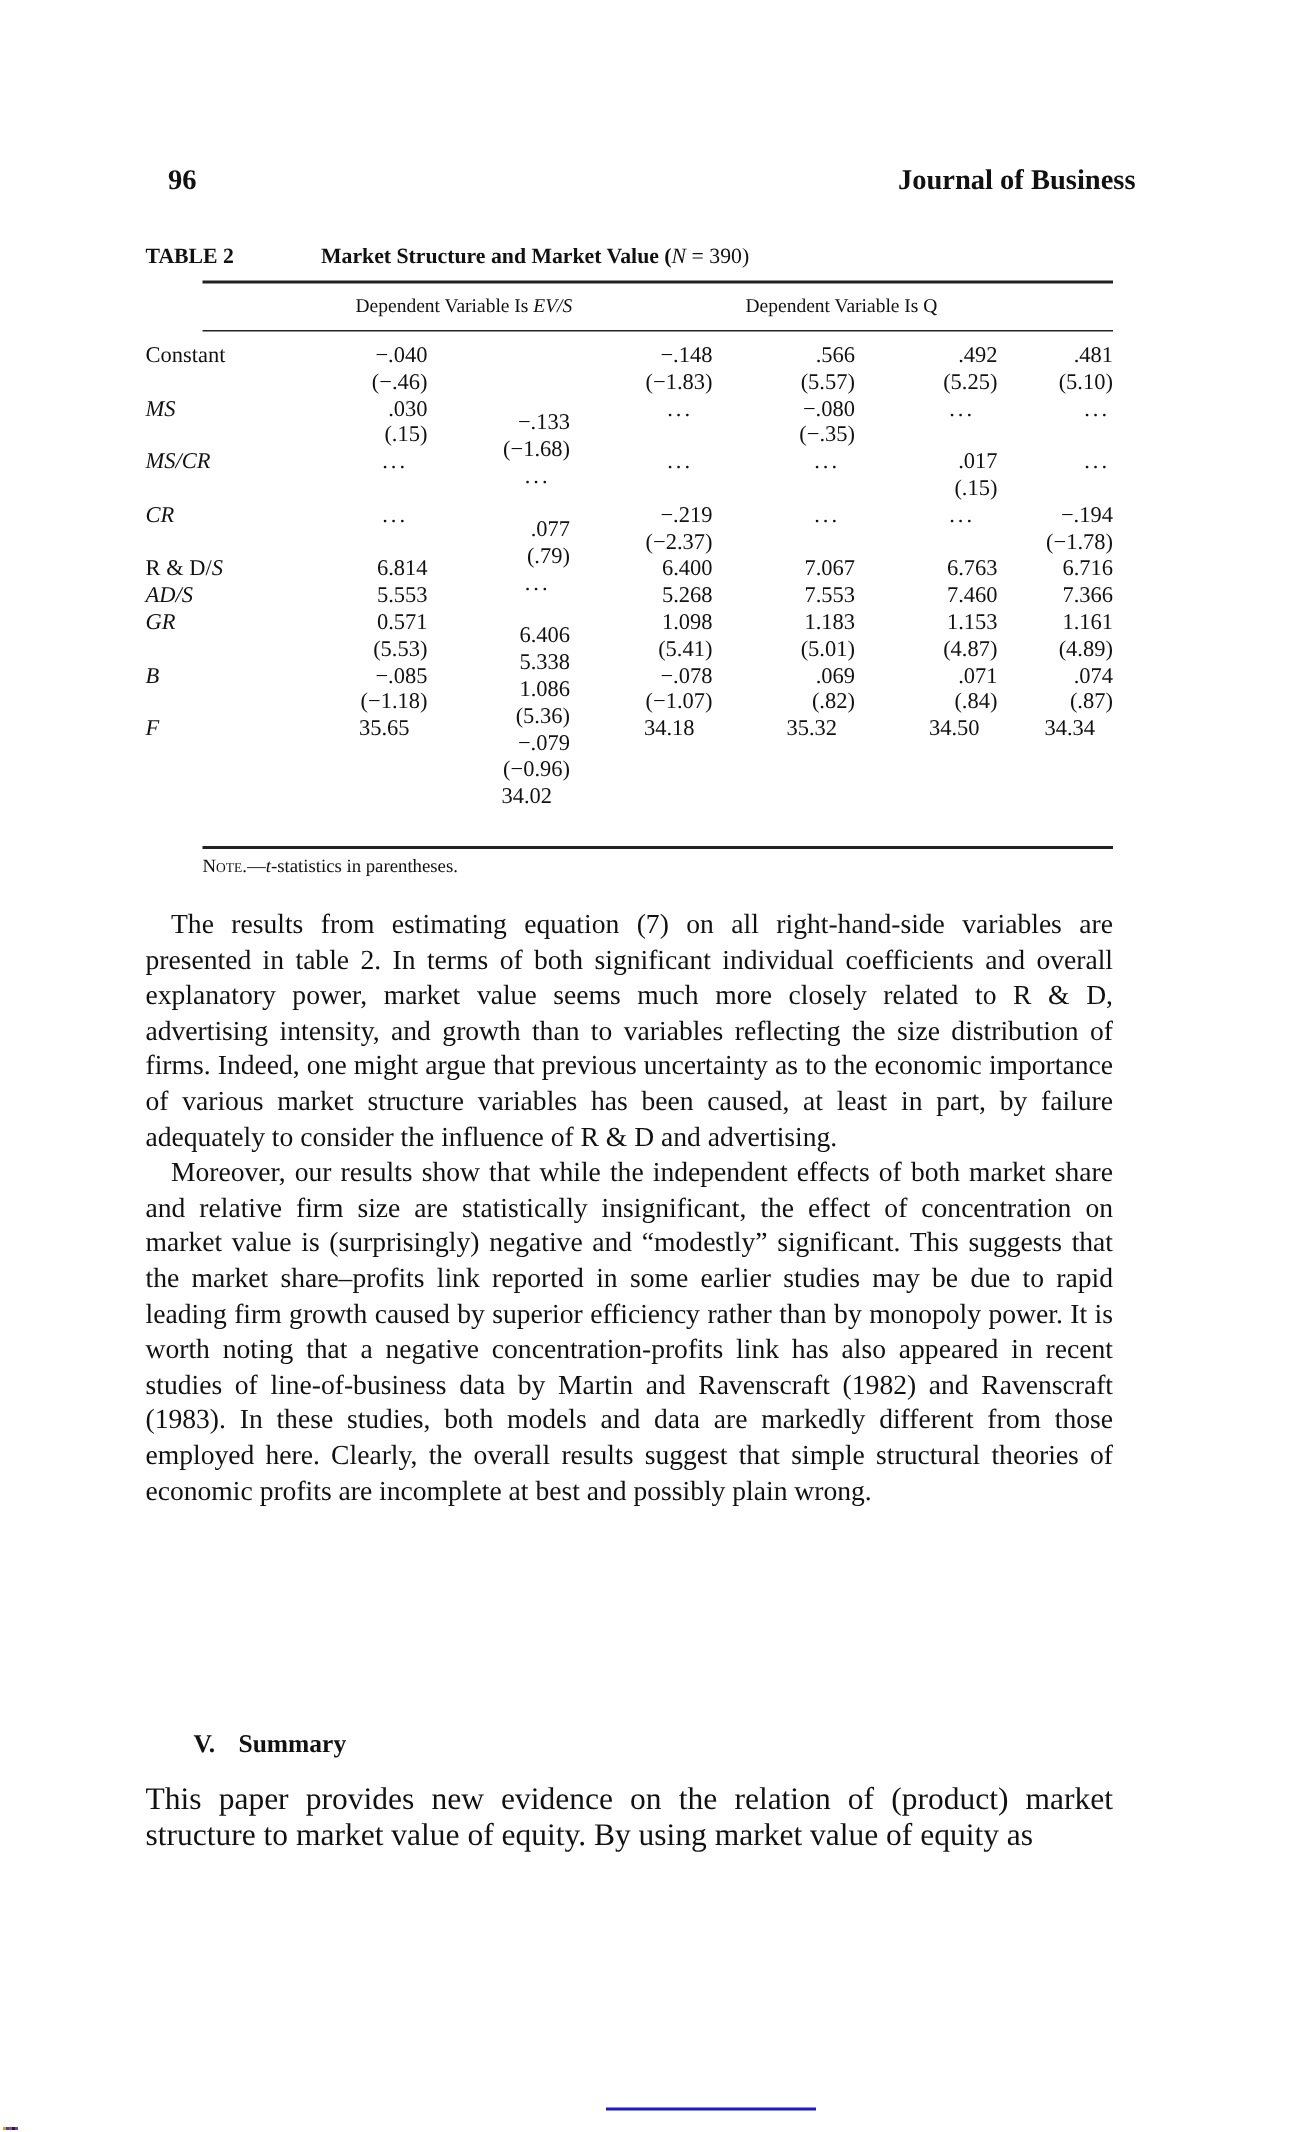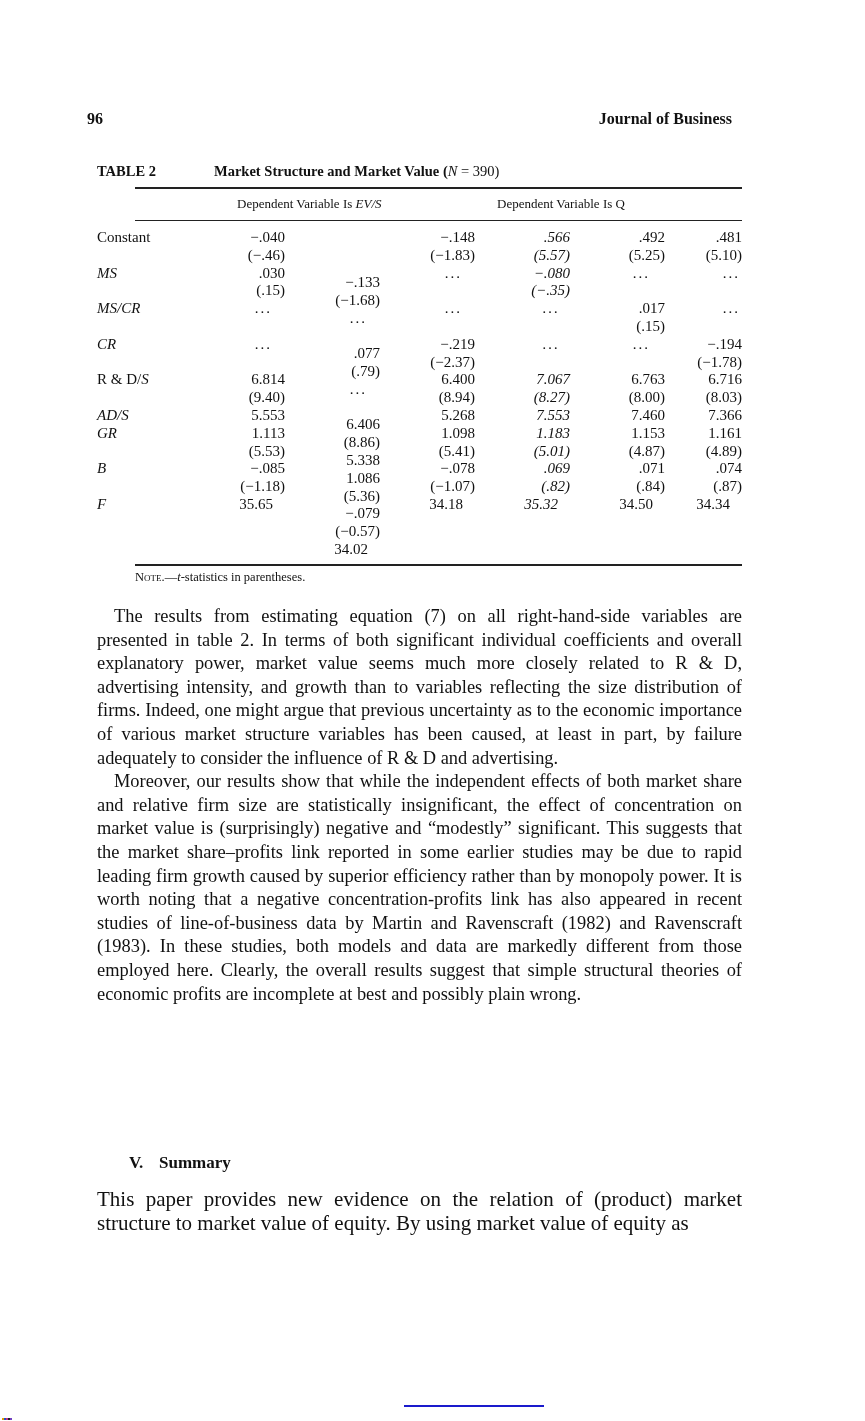--- a/index.html
+++ b/index.html
@@ -1,22 +1,22 @@
 <!DOCTYPE html>
 <html><head>
   <meta charset="utf-8">
   <style>
     html, body { margin: 0; padding: 0; background: #ffffff; }
     body {
       width: 865px; height: 1421px; position: relative; overflow: hidden;
       font-family: "Liberation Serif", "DejaVu Serif", serif; color: #111111;
     }
     .header {
-      position: absolute; top: 110px; left: 87px; width: 645px; height: 22px;
-      font-weight: bold; font-size: 16px;
+      position: absolute; top: 110px; left: 112px; width: 645px; height: 22px;
+      font-weight: bold; font-size: 19px;
     }
     .header .pagenum { position: absolute; left: 0; top: 0; }
     .header .journal { position: absolute; right: 0; top: 0; }
 
     .table-caption {
       position: absolute; top: 163px; left: 97px; width: 645px;
       font-size: 14.5px;
     }
     .table-caption .label { font-weight: bold; position: absolute; left: 0; }
     .table-caption .title { font-weight: bold; position: absolute; left: 117px; white-space: nowrap; }
@@ -31,21 +31,21 @@
     }
 
     .data-table {
       position: absolute; top: 229px; left: 97px; width: 645px;
       font-size: 15px; line-height: 17.8px;
     }
     .row { position: relative; height: 17.8px; }
     .row .rlabel { position: absolute; left: 0; top: 0; white-space: nowrap; }
     .row .cell { position: absolute; top: 0; text-align: right; white-space: nowrap; }
     .c0 { right: 457px; } .c1 { right: 362px; margin-top: 45px; } .c2 { right: 267px; }
-    .c3 { right: 172px; font-style: italic; } .c4 { right: 77px; } .c5 { right: 0px; }
+    .c3 { right: 172px; } .c4 { right: 77px; } .c5 { right: 0px; }
     .cell.dots { letter-spacing: 2px; }
     .c0.dots { right: 470px; } .c1.dots { right: 375px; } .c2.dots { right: 280px; }
     .c3.dots { right: 182px; } .c4.dots { right: 92px; } .c5.dots { right: 2px; }
 
     .note {
       position: absolute; top: 570px; left: 135px; font-size: 12.5px;
     }
     .note .sc { font-variant: small-caps; }
 
     .body-text {
@@ -153,39 +153,31 @@
     <div class="row">
       <span class="rlabel"><span>R &amp; D/</span><i>S</i></span>
       <span class="cell c0">6.814</span>
       <span class="cell c1">6.406</span>
       <span class="cell c2">6.400</span>
       <span class="cell c3">7.067</span>
       <span class="cell c4">6.763</span>
       <span class="cell c5">6.716</span>
     </div>
     <div class="row">
-      <span class="cell c0">(9.40)</span>
-      <span class="cell c1">(8.86)</span>
-      <span class="cell c2">(8.94)</span>
-      <span class="cell c3">(8.27)</span>
-      <span class="cell c4">(8.00)</span>
-      <span class="cell c5">(8.03)</span>
-    </div>
-    <div class="row">
       <i class="rlabel">AD/S</i>
       <span class="cell c0">5.553</span>
       <span class="cell c1">5.338</span>
       <span class="cell c2">5.268</span>
       <span class="cell c3">7.553</span>
       <span class="cell c4">7.460</span>
       <span class="cell c5">7.366</span>
     </div>
     <div class="row">
       <i class="rlabel">GR</i>
-      <span class="cell c0">1.113</span>
+      <span class="cell c0">0.571</span>
       <span class="cell c1">1.086</span>
       <span class="cell c2">1.098</span>
       <span class="cell c3">1.183</span>
       <span class="cell c4">1.153</span>
       <span class="cell c5">1.161</span>
     </div>
     <div class="row">
       <span class="cell c0">(5.53)</span>
       <span class="cell c1">(5.36)</span>
       <span class="cell c2">(5.41)</span>
@@ -197,21 +189,21 @@
       <i class="rlabel">B</i>
       <span class="cell c0">−.085</span>
       <span class="cell c1">−.079</span>
       <span class="cell c2">−.078</span>
       <span class="cell c3">.069</span>
       <span class="cell c4">.071</span>
       <span class="cell c5">.074</span>
     </div>
     <div class="row">
       <span class="cell c0">(−1.18)</span>
-      <span class="cell c1">(−0.57)</span>
+      <span class="cell c1">(−0.96)</span>
       <span class="cell c2">(−1.07)</span>
       <span class="cell c3">(.82)</span>
       <span class="cell c4">(.84)</span>
       <span class="cell c5">(.87)</span>
     </div>
     <div class="row">
       <i class="rlabel">F</i>
       <span class="cell c0" style="margin-right: 0px; transform: translateX(-12px);">35.65</span>
       <span class="cell c1" style="margin-right: 0px; transform: translateX(-12px);">34.02</span>
       <span class="cell c2" style="margin-right: 0px; transform: translateX(-12px);">34.18</span>

